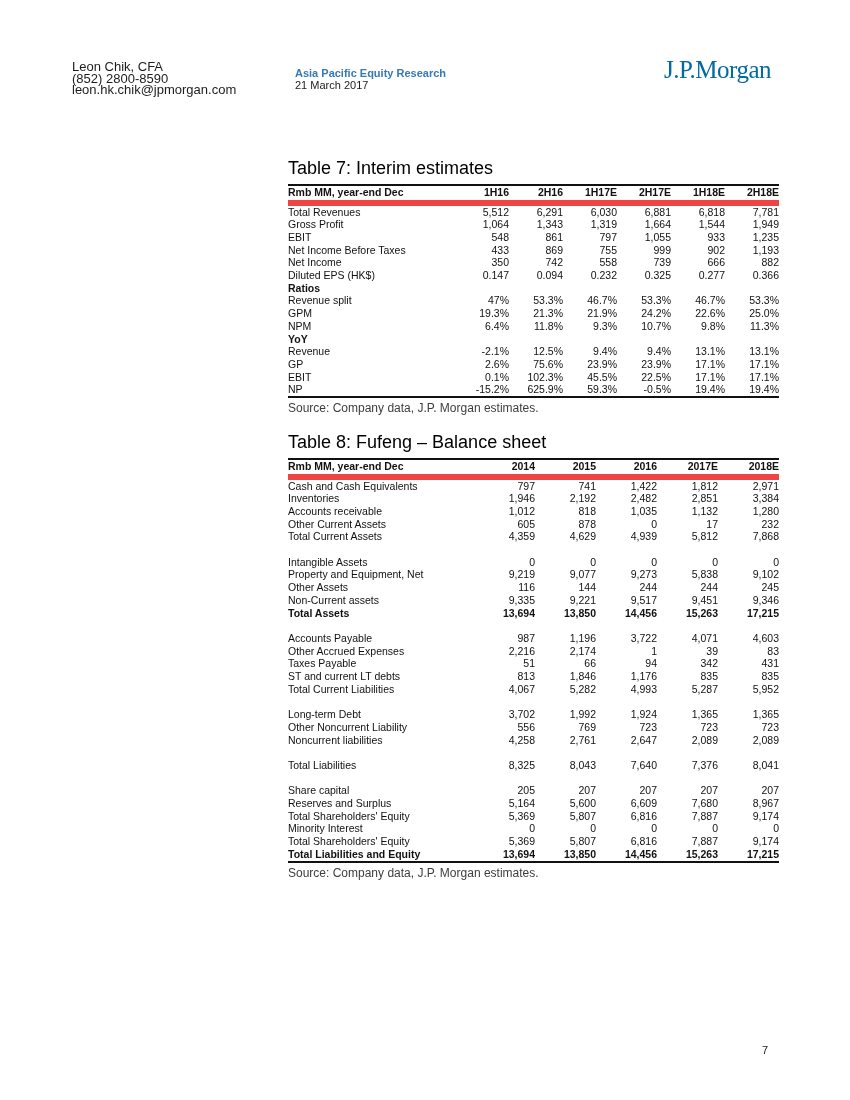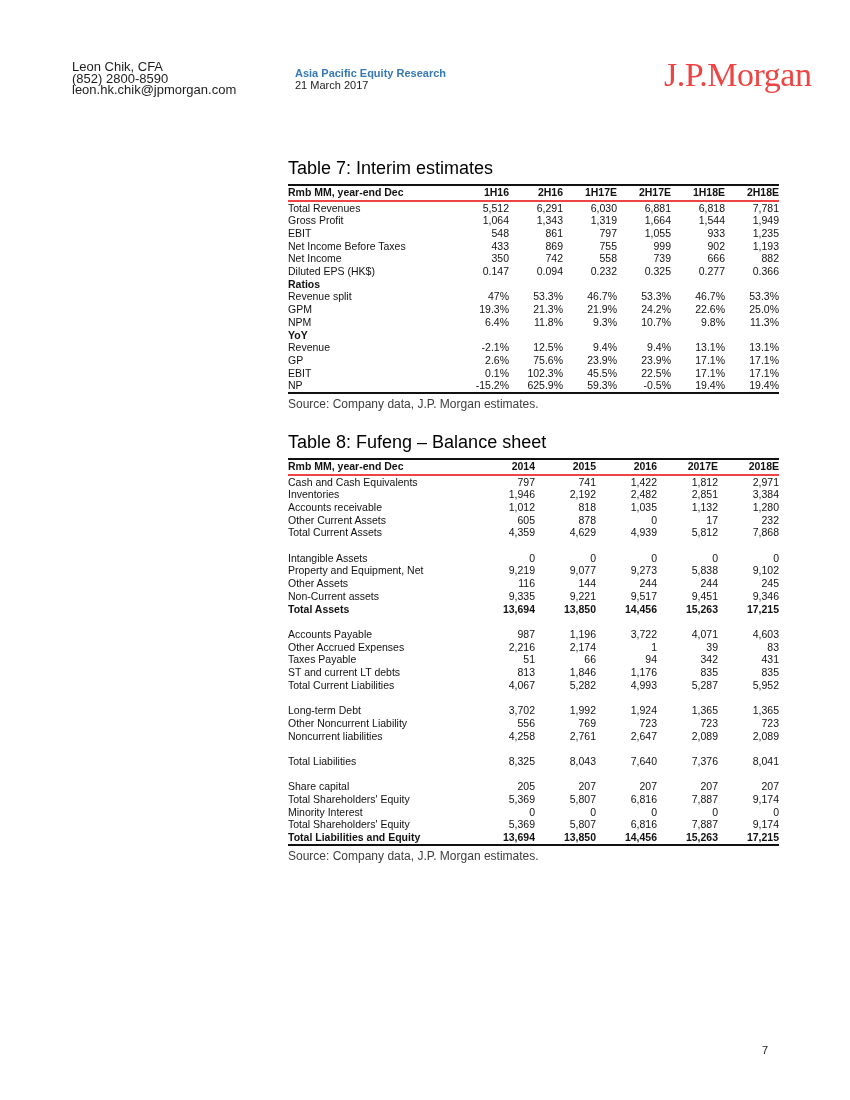--- a/index.html
+++ b/index.html
@@ -19,41 +19,41 @@
   }
   .pub-block {
     position: absolute; left: 295px; top: 56px;
     font-size: 11px; line-height: 11.6px; margin-top: 12px;
   }
   .pub-title { font-weight: bold; color: #3679b5; }
   .pub-date { color: #1c1c1c; }
   .logo {
     position: absolute; left: 664px; top: 56px;
     font-family: "Liberation Serif", serif;
-    font-size: 34px; letter-spacing: -0.5px;
-    color: #ef4444;
+    font-size: 25px; letter-spacing: -0.5px;
+    color: #0369a1;
   }
 
   
   .table-block { position: absolute; left: 288px; width: 491px; }
   #table7-block { top: 161px; }
   #table8-block { top: 435px; }
 
   .table-title {
     font-size: 18px; font-weight: normal; color: #000000;
     margin: 0 0 9px 0; line-height: 14px;
   }
 
   table.data-table {
     width: 491px; border-collapse: collapse; table-layout: fixed;
     font-size: 10.5px; color: #111;
     border-top: 2px solid #111;
     border-bottom: 2px solid #111;
   }
-  table.data-table thead tr { border-bottom: 2px solid #ef4444; padding-left: 43px; }
+  table.data-table thead tr { border-bottom: 6px solid #ef4444; padding-left: 43px; }
   table.data-table th, table.data-table td {
     padding: 0; height: 12.7px; line-height: 12.7px;
     white-space: nowrap; overflow: hidden;
     font-weight: normal; vertical-align: middle;
   }
   table.data-table thead th { font-weight: bold; height: 13.5px; line-height: 13.5px; }
   .cell-label { text-align: left; padding-left: 5px; }
   .cell-num   { text-align: right; padding-right: 6px; }
   tr.bold td  { font-weight: bold; }
   td.indent   { padding-left: 10px; }
@@ -468,20 +468,28 @@
         </tr>
         <tr>
           <td class="cell-label indent">Share capital</td>
           <td class="cell-num">205</td>
           <td class="cell-num">207</td>
           <td class="cell-num">207</td>
           <td class="cell-num">207</td>
           <td class="cell-num">207</td>
         </tr>
         <tr>
+          <td class="cell-label indent">Reserves and Surplus</td>
+          <td class="cell-num">5,164</td>
+          <td class="cell-num">5,600</td>
+          <td class="cell-num">6,609</td>
+          <td class="cell-num">7,680</td>
+          <td class="cell-num">8,967</td>
+        </tr>
+        <tr>
           <td class="cell-label">Total Shareholders' Equity</td>
           <td class="cell-num">5,369</td>
           <td class="cell-num">5,807</td>
           <td class="cell-num">6,816</td>
           <td class="cell-num">7,887</td>
           <td class="cell-num">9,174</td>
         </tr>
         <tr>
           <td class="cell-label">Minority Interest</td>
           <td class="cell-num">0</td>

